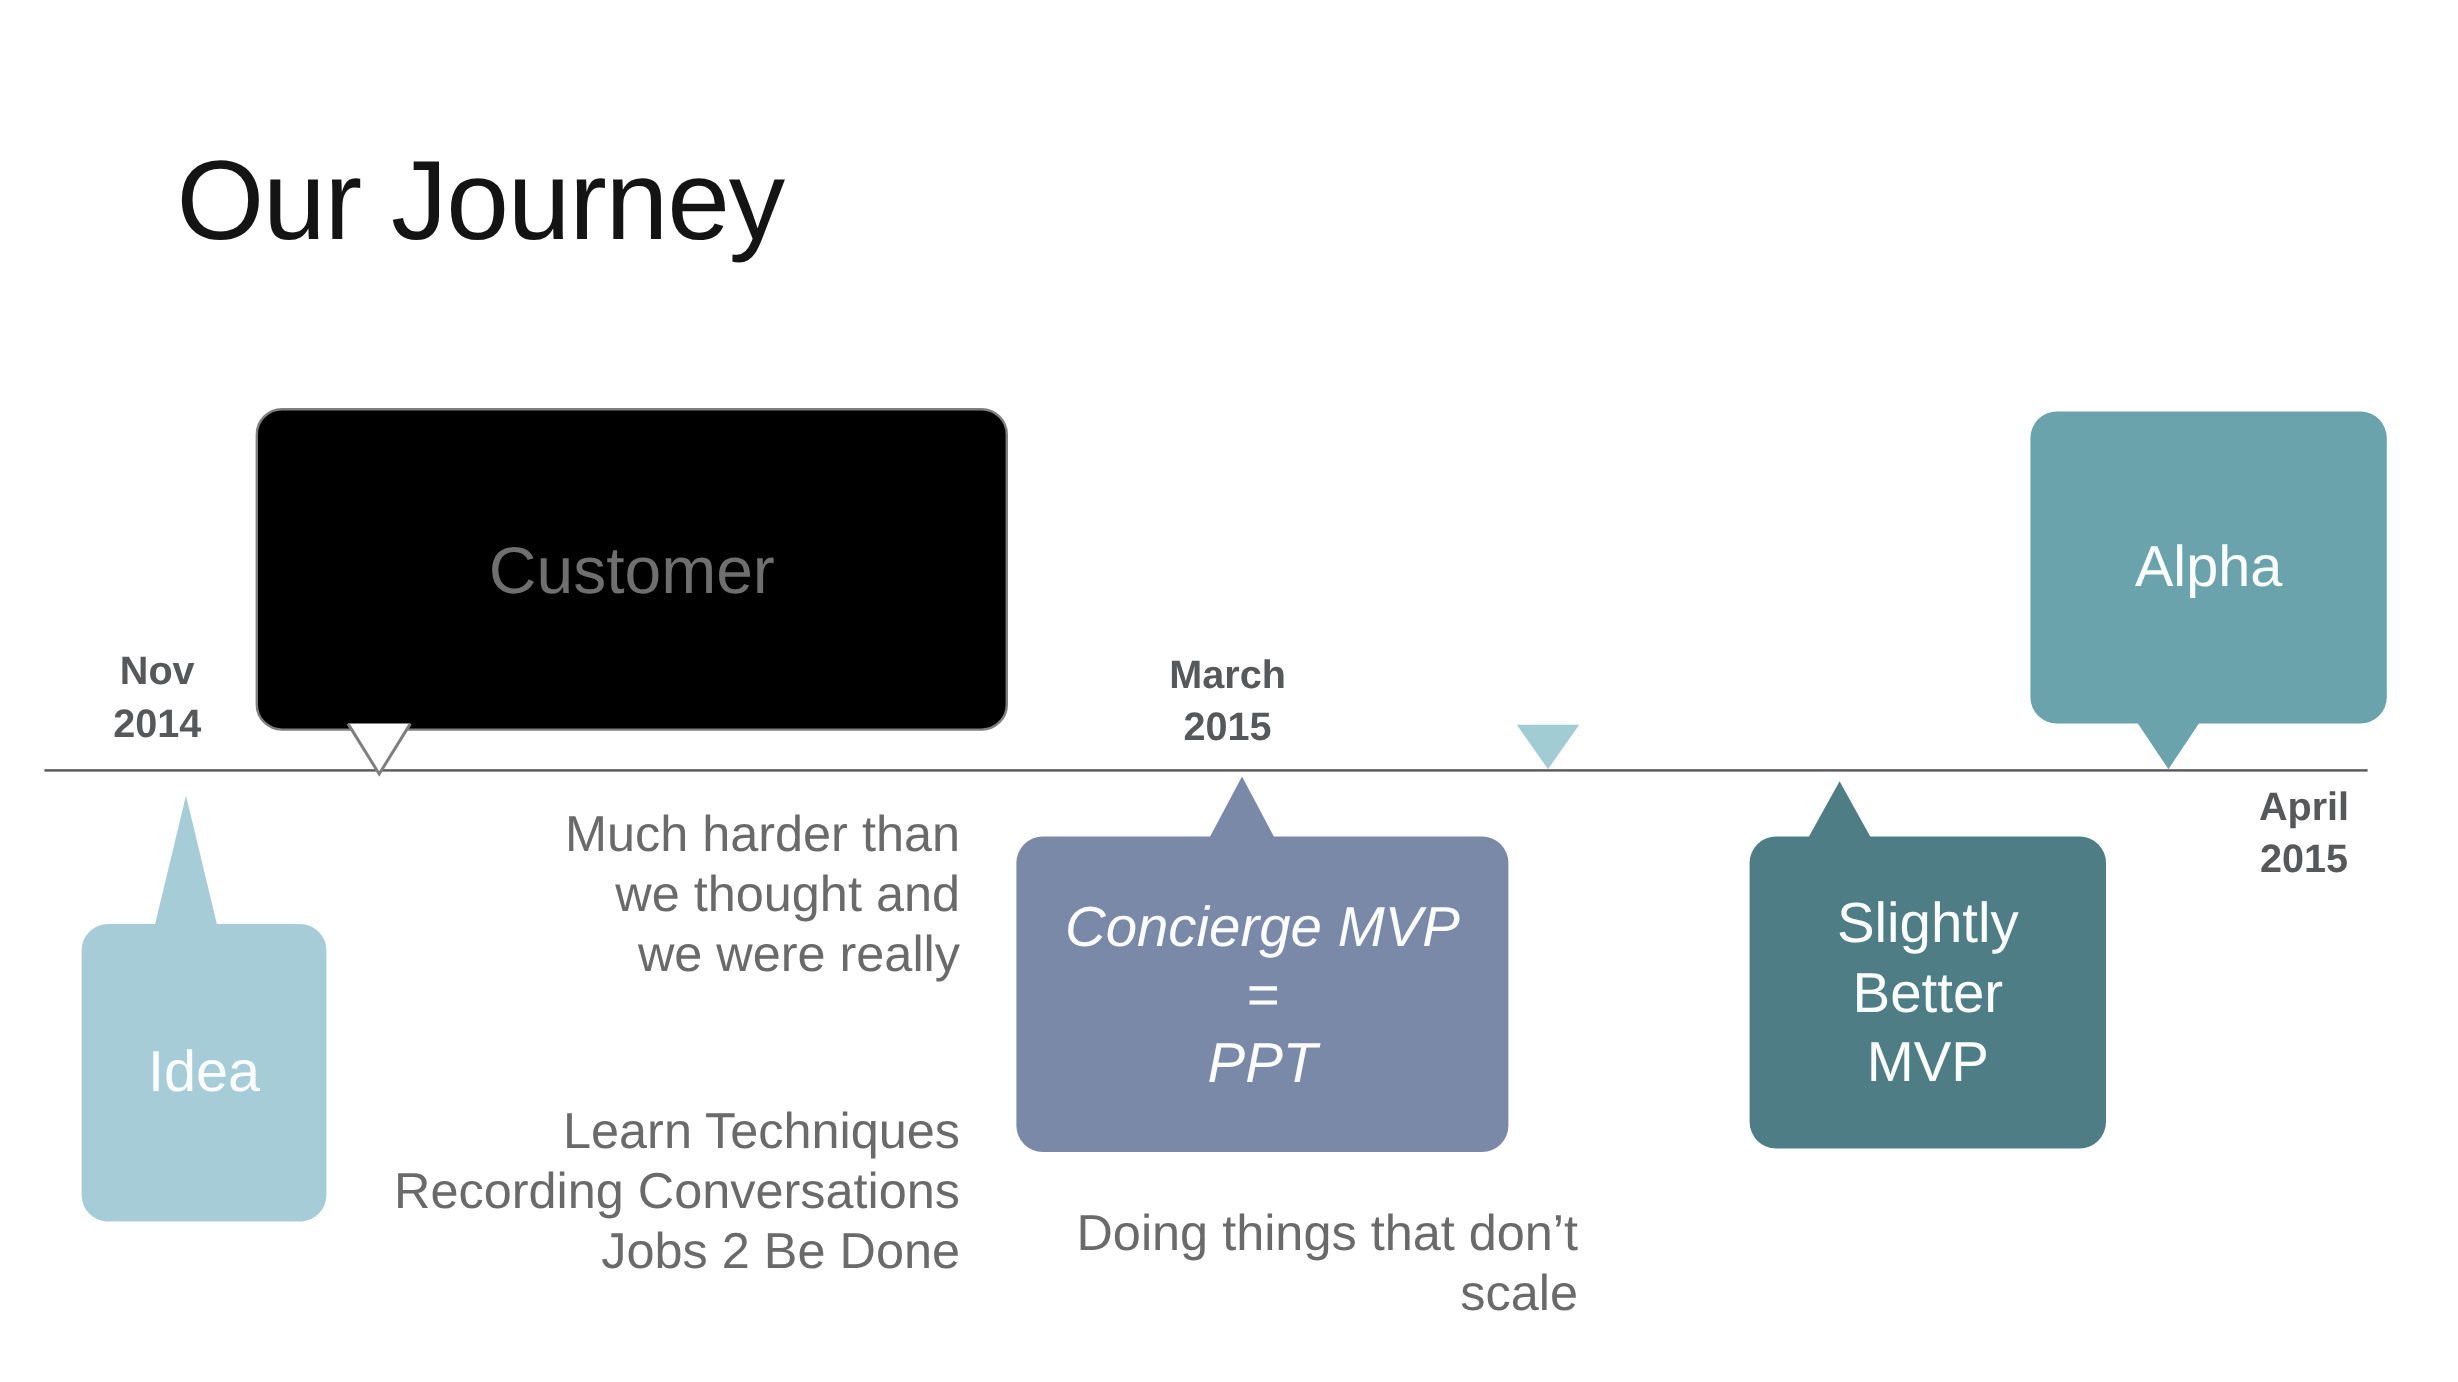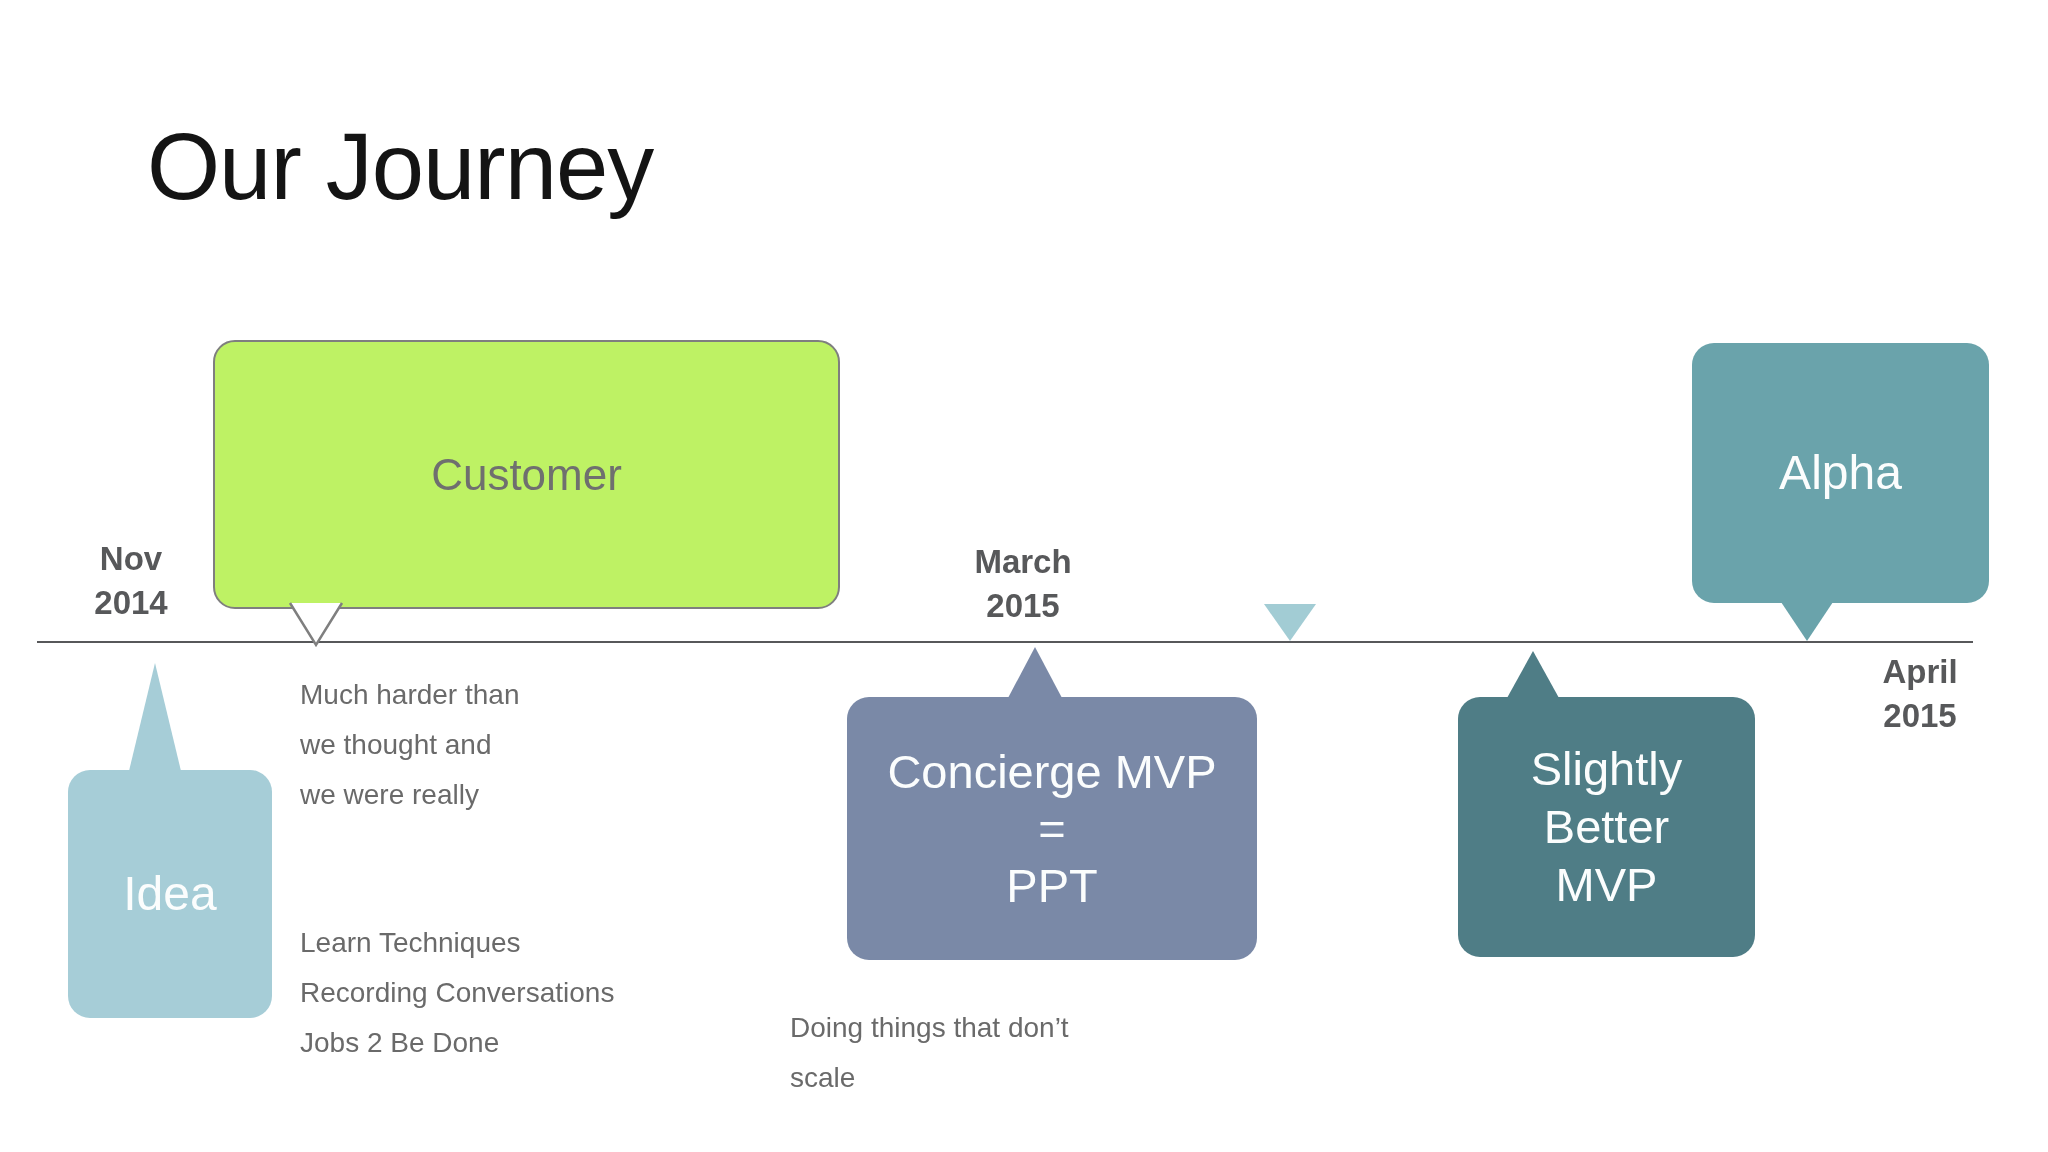--- a/index.html
+++ b/index.html
@@ -18,37 +18,37 @@
   .date-label{
     position:absolute;text-align:center;font-weight:700;font-size:33px;line-height:44px;
     color:var(--c-label);
   }
   .callout{
     position:absolute;border-radius:22px;display:flex;flex-direction:column;
     align-items:center;justify-content:center;text-align:center;
     color:#fbfdfd;font-weight:300;font-size:47px;line-height:58px;
   }
   .callout.outline{
-    background:#bef264;border:2.5px solid var(--c-border);
-    color:var(--c-disc_text);font-size:44px;line-height:64px;
+    background:#000000;border:2.5px solid var(--c-border);
+    color:var(--c-disc_text);font-size:55px;line-height:64px;
   }
   .callout.c-idea{background:var(--c-idea);font-size:48px;}
   .callout.c-scrappy{background:var(--c-scrappy);line-height:60px;}
-  .callout.c-concierge{background:var(--c-concierge);line-height:57px;}
+  .callout.c-concierge{background:var(--c-concierge);line-height:57px;font-style:italic;}
   .callout.c-slightly{background:var(--c-slightly);}
   .callout.c-alpha{background:var(--c-alpha);font-size:48px;justify-content:center;}
   .ptr{position:absolute;width:0;height:0;}
   .ptr.up-idea{left:129px;top:663px;border-left:26px solid transparent;border-right:26px solid transparent;border-bottom:108px solid var(--c-idea);}
   .ptr.up-concierge{left:1008px;top:647px;border-left:27px solid transparent;border-right:27px solid transparent;border-bottom:51px solid var(--c-concierge);}
   .ptr.up-slightly{left:1507px;top:651px;border-left:26px solid transparent;border-right:26px solid transparent;border-bottom:47px solid var(--c-slightly);}
   .ptr.down-scrappy{left:1264px;top:604px;border-left:26px solid transparent;border-right:26px solid transparent;border-top:37px solid var(--c-scrappy);}
   .ptr.down-alpha{left:1781px;top:602px;border-left:26px solid transparent;border-right:26px solid transparent;border-top:39px solid var(--c-alpha);}
   .ptr-svg{position:absolute;left:288px;top:602px;width:56px;height:46px;overflow:visible;}
   .note{
-    position:absolute;text-align:left;font-weight:300;font-size:28px;line-height:50px;
+    position:absolute;text-align:right;font-weight:300;font-size:42px;line-height:50px;
     color:var(--c-note);
   }
 </style>
 </head>
 <body>
 
 <div id="slide">
 
   <div class="title">Our Journey</div>
 

